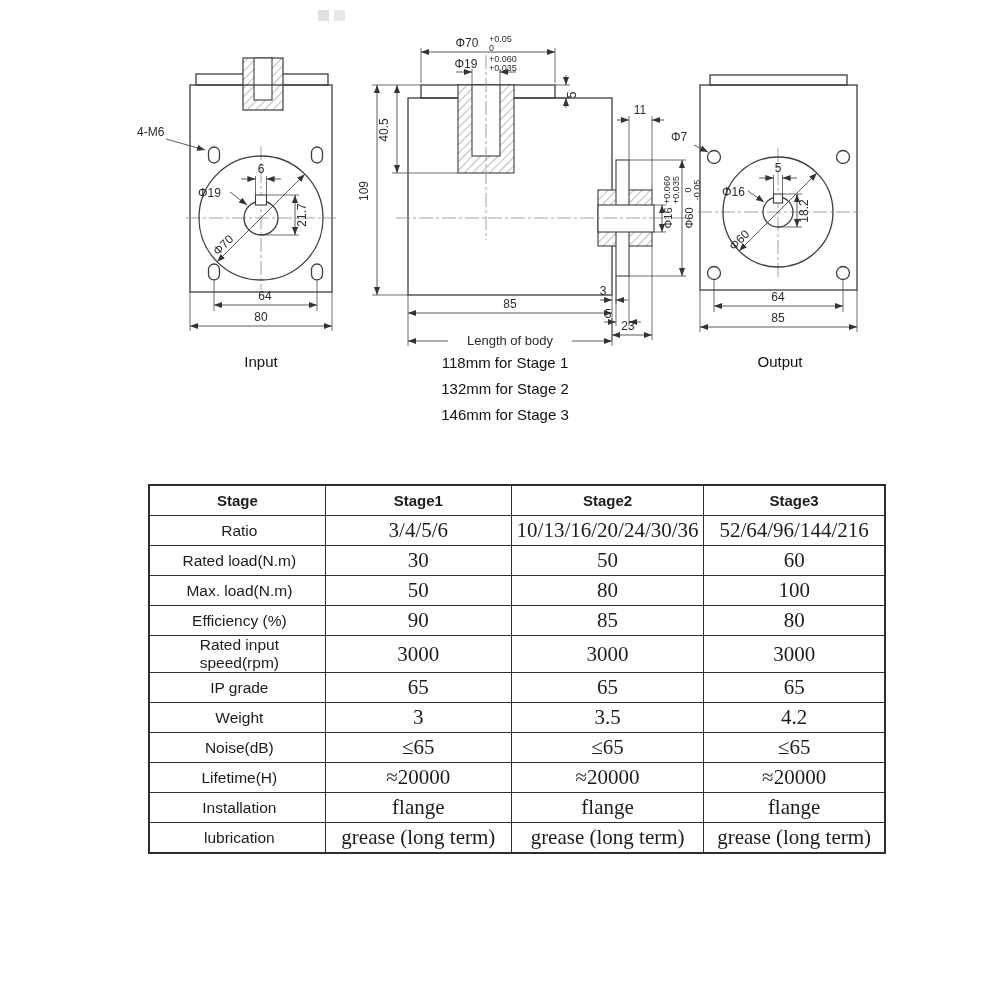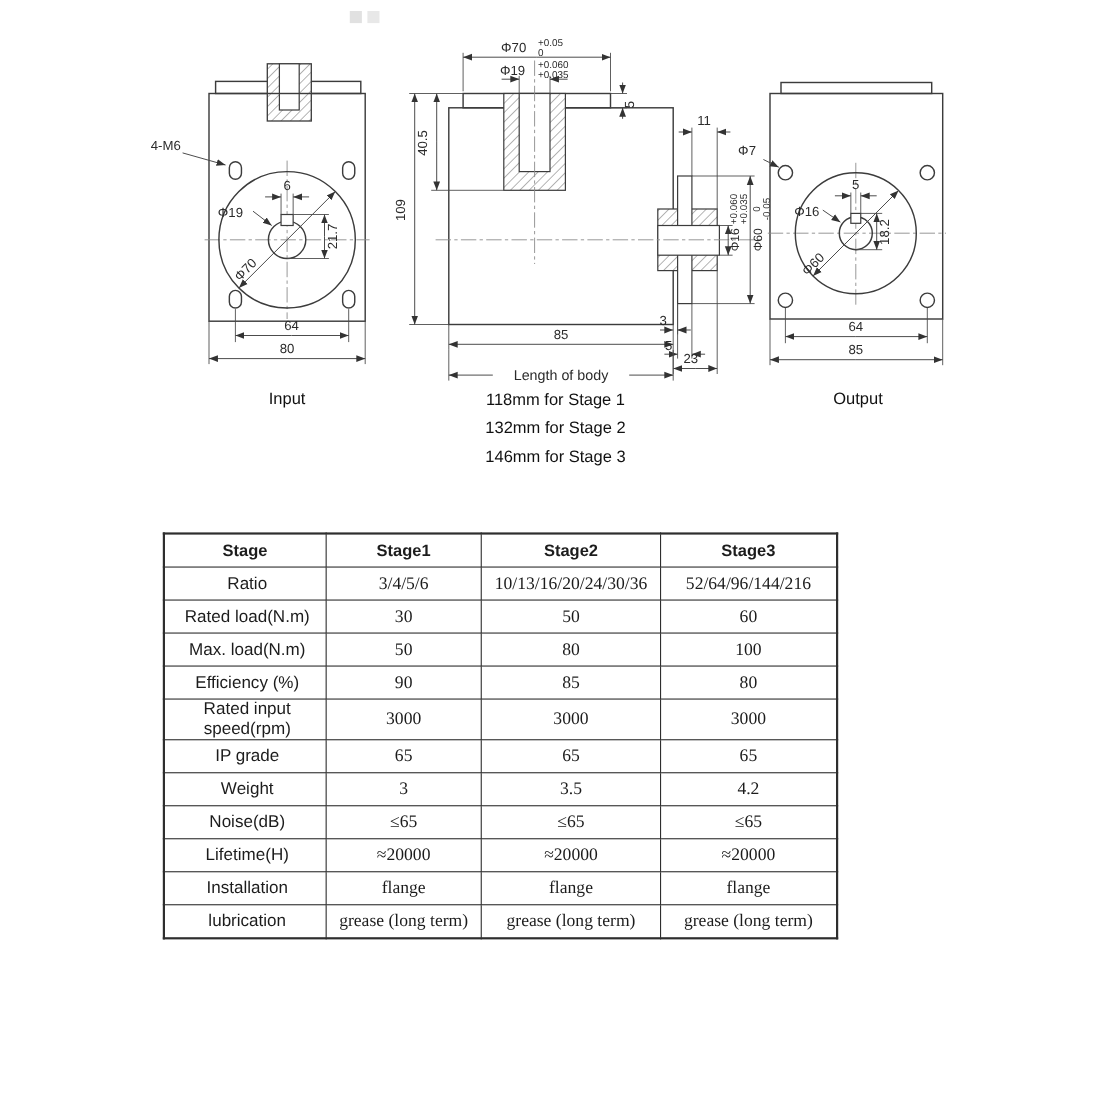--- a/index.html
+++ b/index.html
@@ -11,25 +11,25 @@
   .fw{fill:#ffffff;stroke:#3c3c3c;stroke-width:1.1;}
   .dim{stroke:#4a4a4a;stroke-width:0.9;fill:none;}
   .ext{stroke:#4a4a4a;stroke-width:0.8;}
   .cl{stroke:#8a8a8a;stroke-width:0.8;stroke-dasharray:14 3 3 3;fill:none;}
   .dt{font-size:12px;}
   .dts{font-size:9px;}
   .dtm{font-size:11px;}
   .lbl{font-size:15px;fill:#111;}
   .note{font-size:15px;fill:#111;}
   .llab{font-size:13px;}
-  .spec{position:absolute;left:148px;top:484px;width:614px;border-collapse:collapse;border:2px solid #2e2e2e;background:#fff;}
+  .spec{position:absolute;left:148px;top:484px;width:738px;border-collapse:collapse;border:2px solid #2e2e2e;background:#fff;}
   .spec th,.spec td{border:1px solid #2e2e2e;height:29px;padding:0 4px;}
   .spec th{font-size:15px;font-weight:bold;text-align:center;}
   .spec td.rl{font-size:15.5px;text-align:center;padding-left:8px;}
-  .spec td.v{font-size:16px;text-align:center;font-family:"Liberation Serif",serif;}
+  .spec td.v{font-size:21px;text-align:center;font-family:"Liberation Serif",serif;}
 </style>
 </head>
 <body>
 
 <div class="page">
 
 <svg class="drawing" width="1000" height="460" viewBox="0 0 1000 460">
   <defs>
     <pattern id="hatch" width="6" height="6" patternUnits="userSpaceOnUse" patternTransform="rotate(45)">
       <rect width="6" height="6" fill="#ffffff"></rect>

